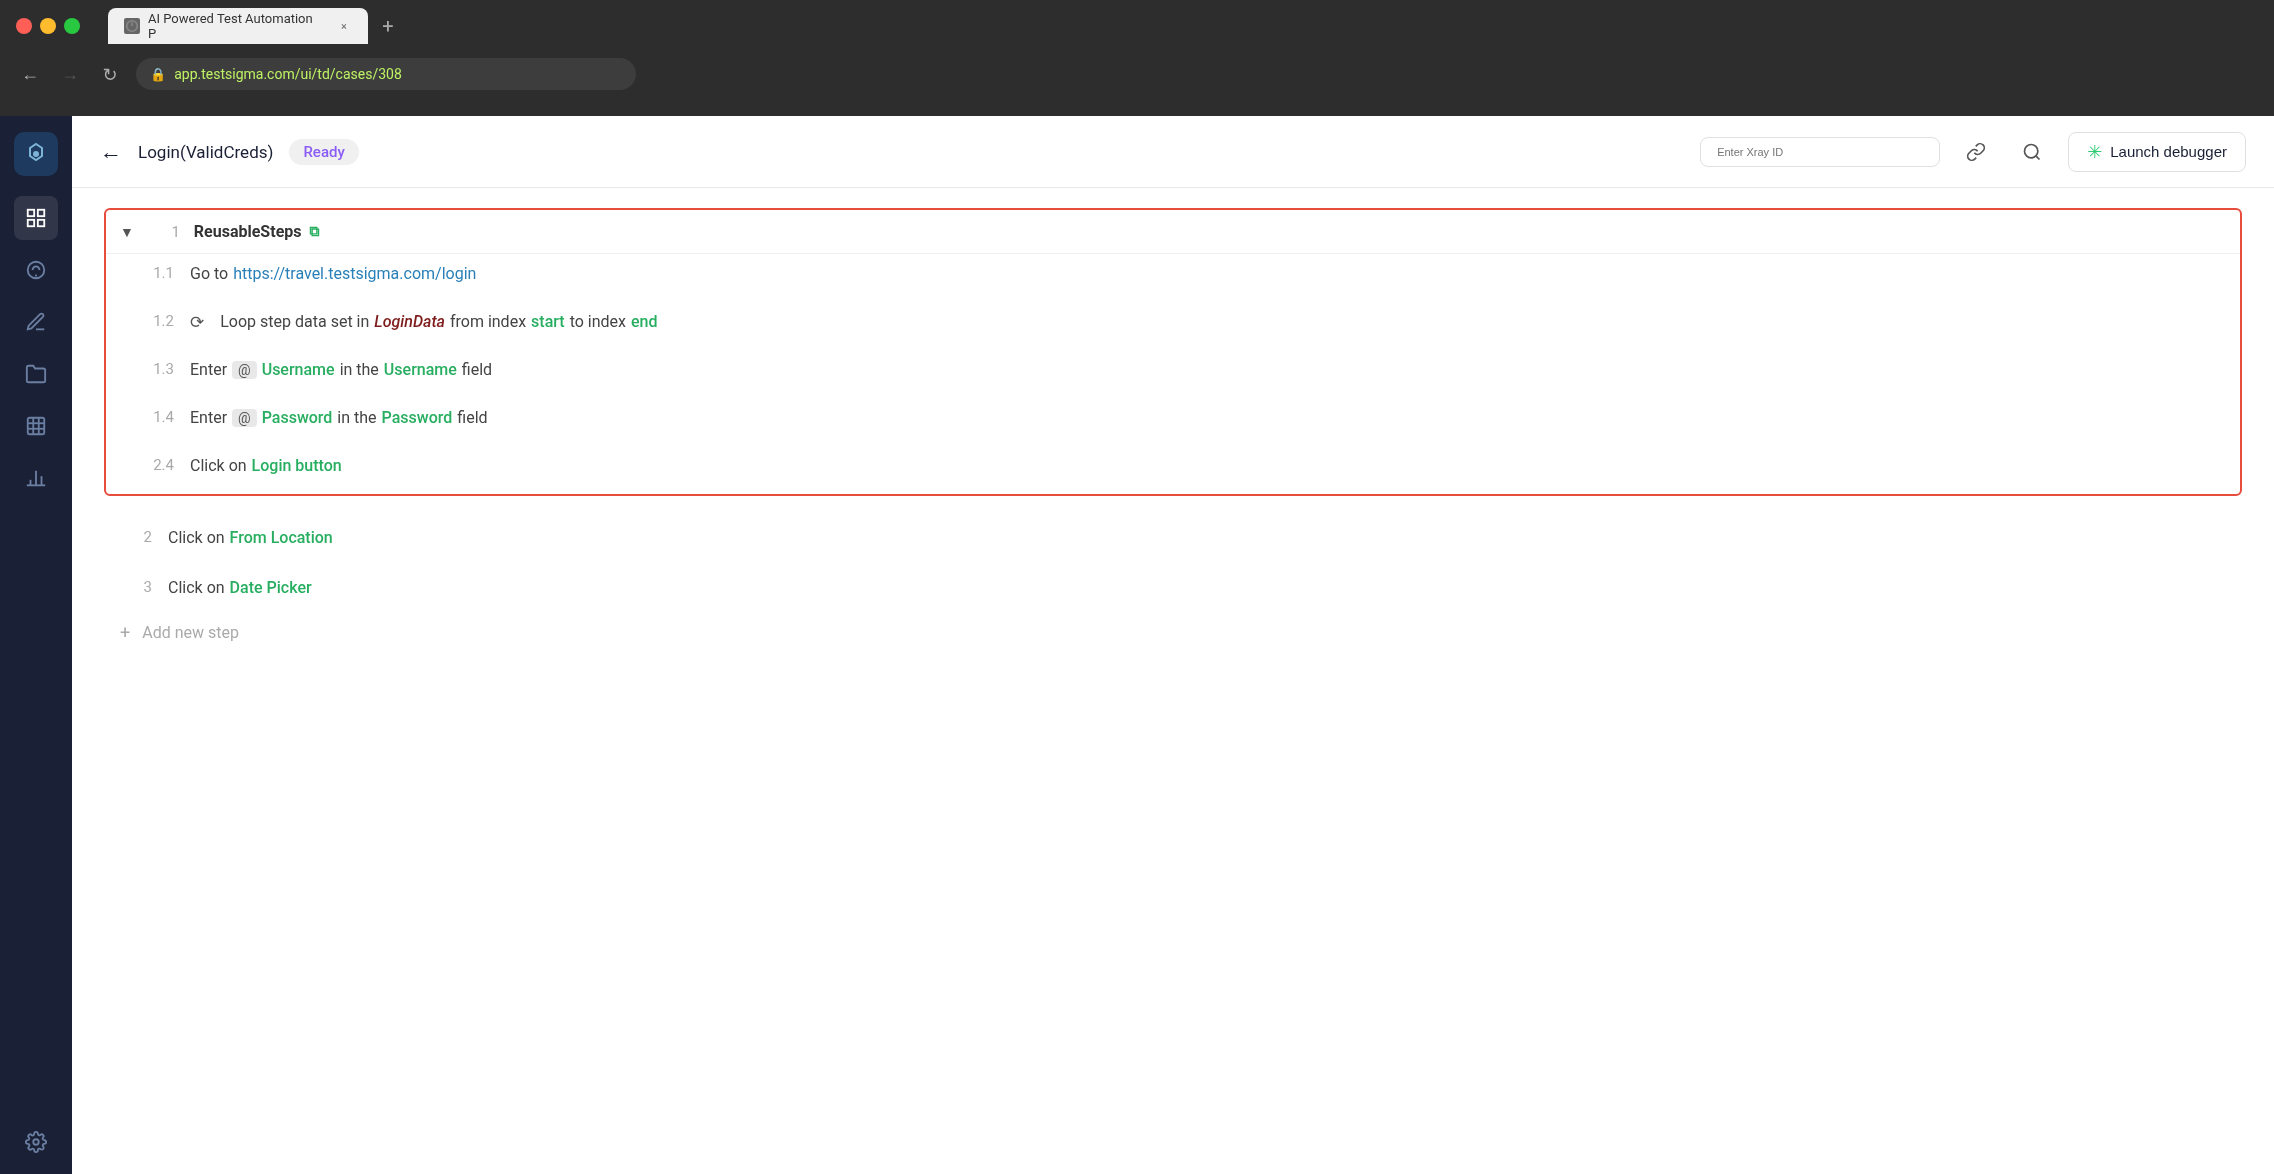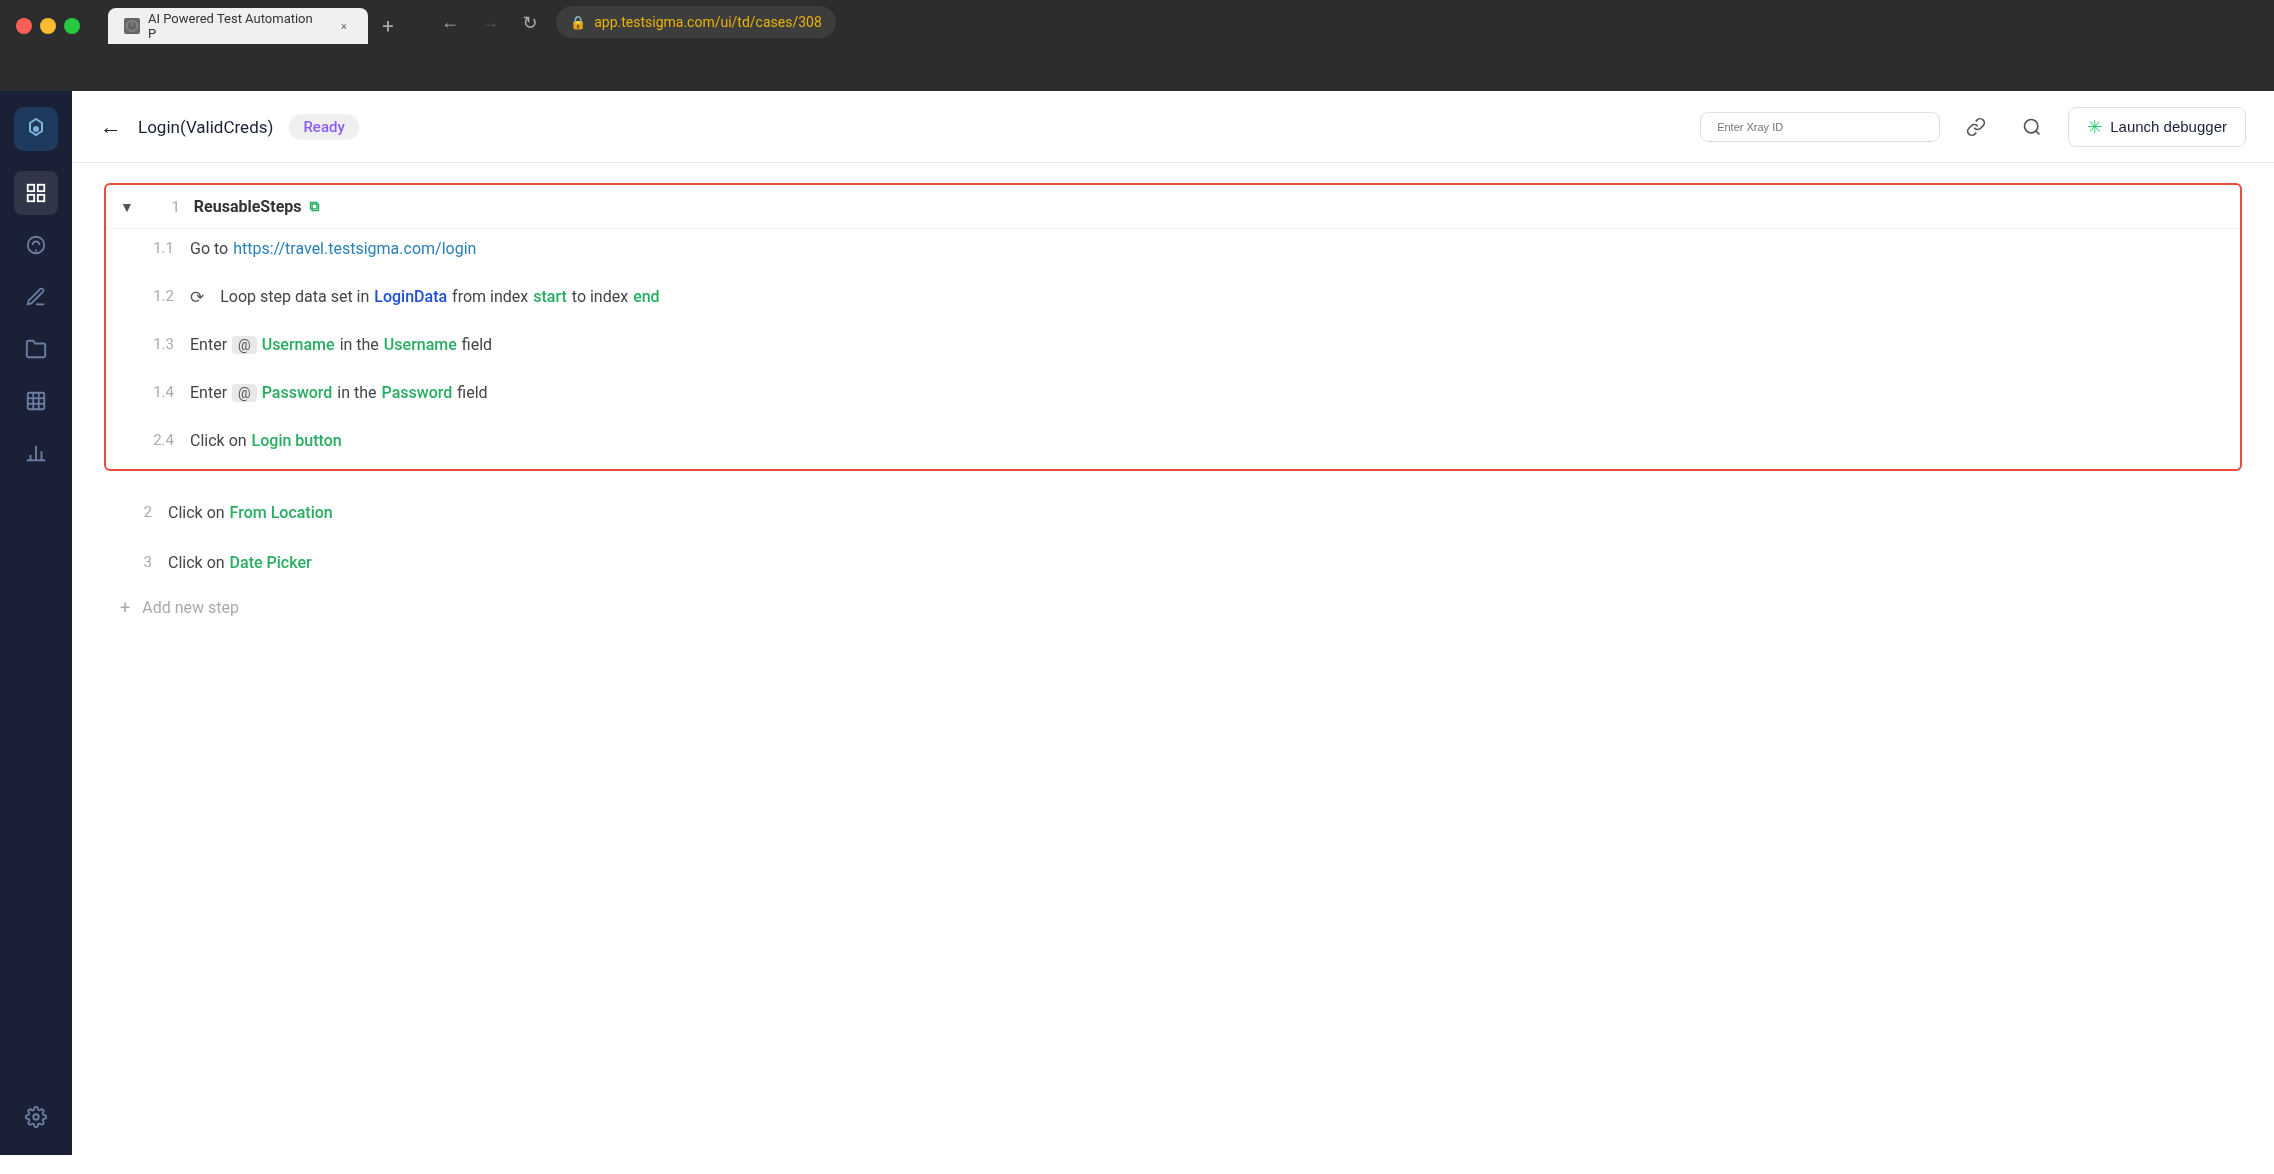--- a/index.html
+++ b/index.html
@@ -1,23 +1,23 @@
 <!DOCTYPE html>
 <html><head>
   <meta charset="utf-8">
   <style>
     * { margin: 0; padding: 0; box-sizing: border-box; }
     body { font-family: -apple-system, BlinkMacSystemFont, 'Segoe UI', Roboto, sans-serif; background: #fff; overflow: hidden; }
 
     
     .browser-chrome {
       background: #2d2d2d;
-      height: 91px;
-      display: flex;
-      flex-direction: row;
+      height: 116px;
+      display: flex;
+      flex-direction: column;
     }
     .browser-titlebar {
       height: 52px;
       display: flex;
       align-items: center;
       padding: 0 16px;
       gap: 12px;
     }
     .traffic-lights {
       display: flex;
@@ -113,21 +113,21 @@
       display: flex;
       align-items: center;
       padding: 0 14px;
       gap: 8px;
     }
     .address-bar .lock-icon {
       color: #aaa;
       font-size: 13px;
     }
     .address-bar .url-text {
-      color: #eab308;
+      color: #bef264;
       font-size: 14px;
     }
 
     
     .app-container {
       display: flex;
       height: calc(100vh - 110px);
       background: #fff;
     }
 
@@ -285,22 +285,23 @@
       color: #2980b9;
       text-decoration: none;
     }
 
     .step-highlight-green {
       color: #27ae60;
       font-weight: 500;
     }
 
     .step-highlight-blue {
-      color: #1d4ed8;
+      color: #7f1d1d;
       font-weight: 500;
+      font-style: italic;
     }
 
     .step-at-badge {
       background: #e8e8e8;
       border-radius: 4px;
       padding: 1px 6px;
       font-size: 14px;
       color: #555;
     }
 

